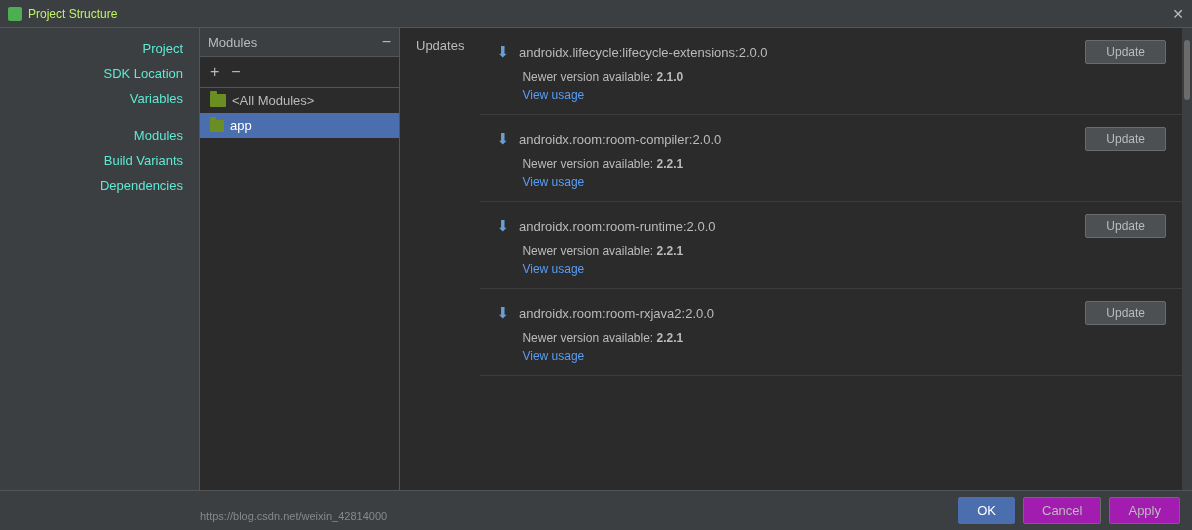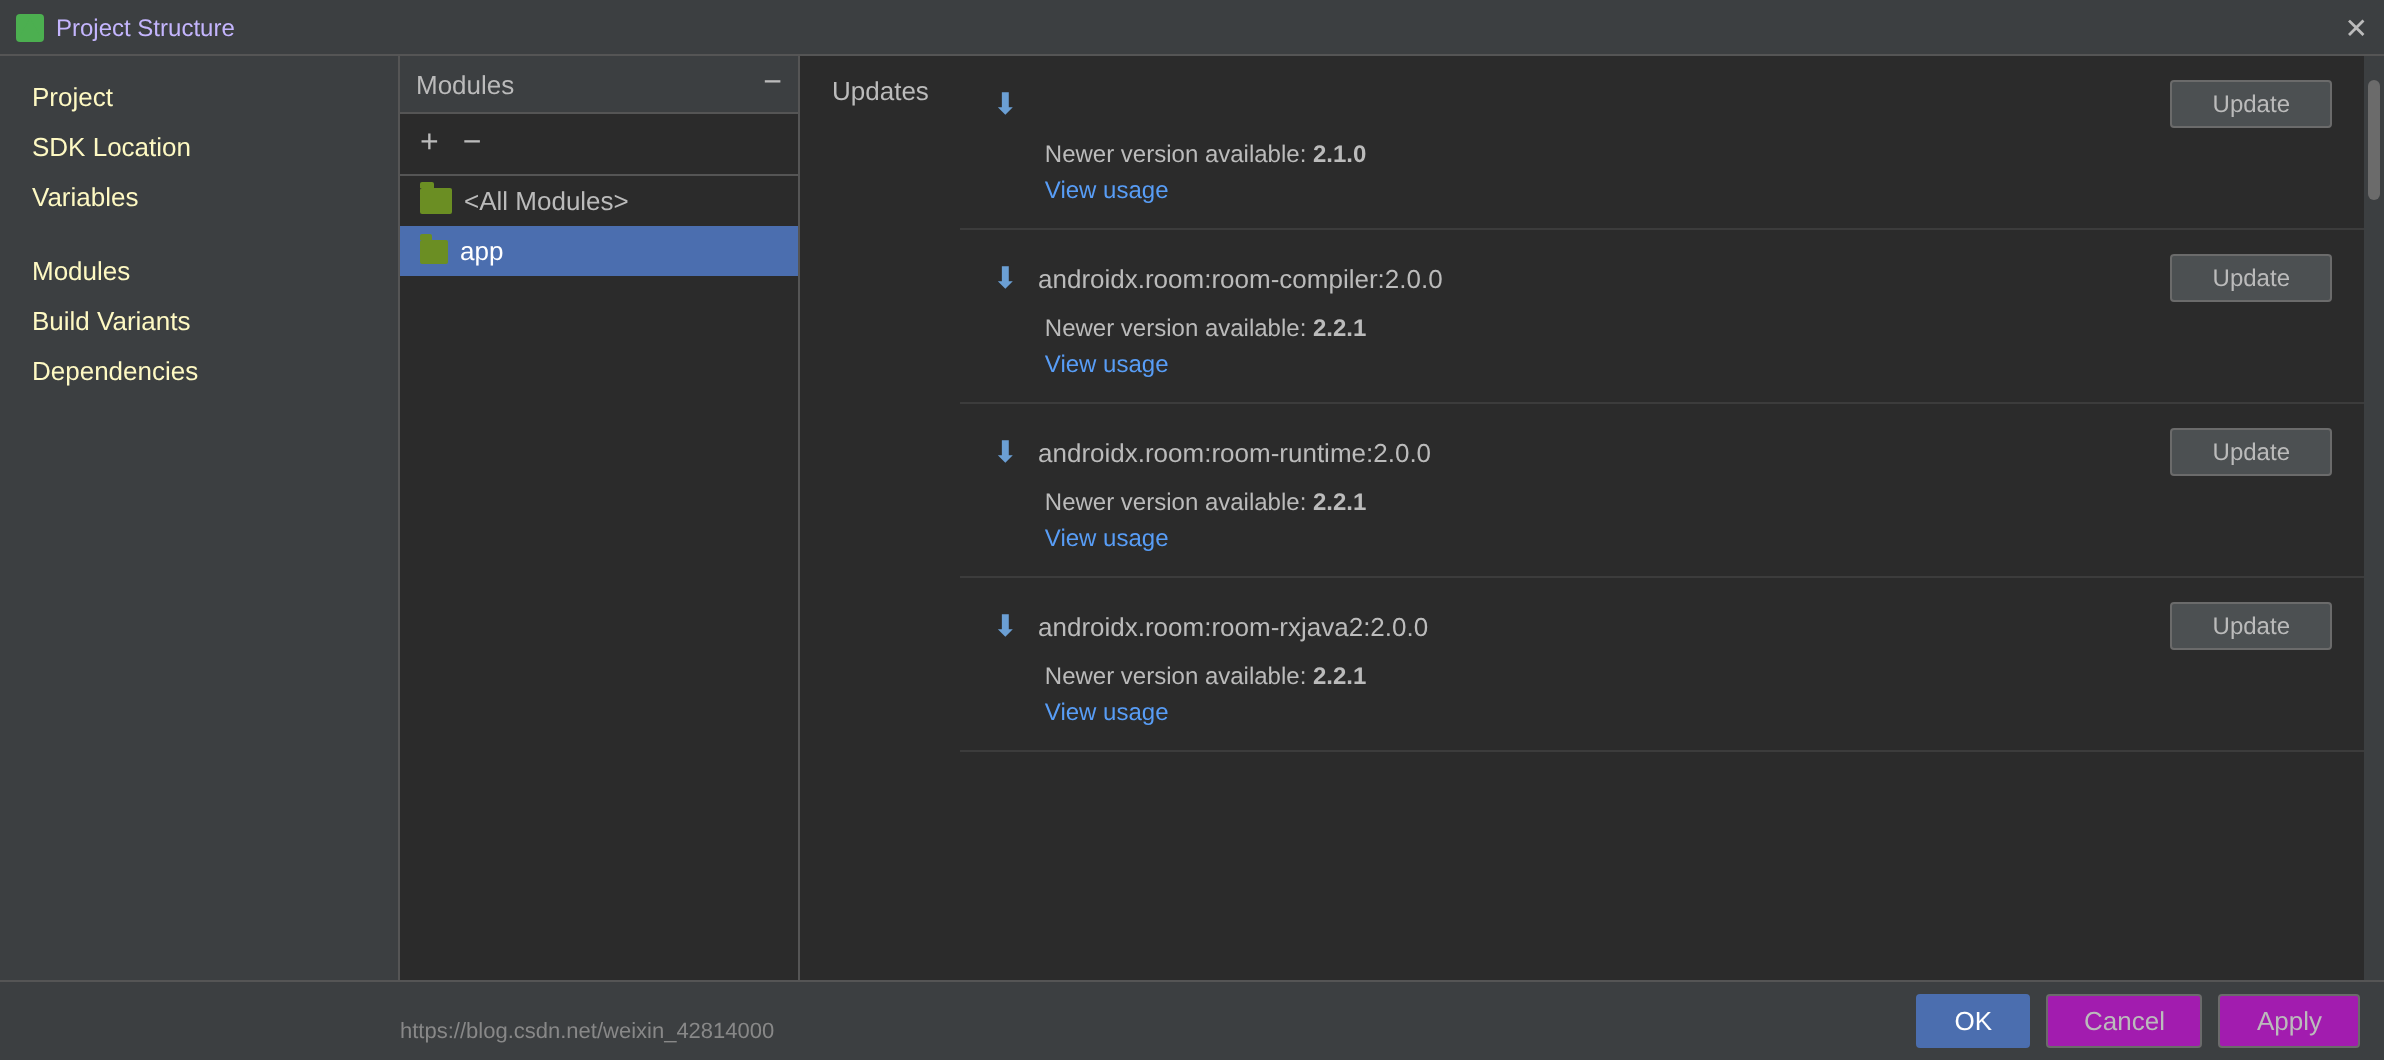--- a/index.html
+++ b/index.html
@@ -20,21 +20,21 @@
       justify-content: space-between;
       background: #3c3f41;
       border-bottom: 1px solid #555;
       height: 28px;
       padding: 0 8px;
     }
     .title-bar-left {
       display: flex;
       align-items: center;
       gap: 6px;
-      color: #c4b5fd;
+      color: #bef264;
       font-size: 12px;
     }
     .title-bar-icon {
       width: 14px;
       height: 14px;
       background: #4CAF50;
       border-radius: 2px;
       display: flex;
       align-items: center;
       justify-content: center;
@@ -63,22 +63,23 @@
       flex-direction: column;
       flex-shrink: 0;
     }
     .sidebar-nav {
       padding: 8px 0;
       flex: 1;
     }
     .sidebar-item {
       padding: 5px 16px;
       cursor: pointer;
-      color: #fef9c3;
-      font-size: 13px;
+      color: #5eead4;
+      font-size: 13px;
+      text-align: right;
     }
     .sidebar-section-spacer {
       height: 12px;
     }
     .sidebar-suggestions {
       display: flex;
       align-items: center;
       justify-content: space-between;
       padding: 5px 16px;
       cursor: pointer;
@@ -395,20 +396,21 @@
     <div class="updates-panel">
       <div class="updates-header">
         <span>Updates</span>
       </div>
       <div class="updates-content" id="updates-content">
 
       <div class="update-item">
     <div class="update-item-header">
       <div class="update-item-title">
         <span class="download-icon">⬇</span>
+        <span>androidx.lifecycle:lifecycle-extensions:2.0.0</span>
       </div>
       <button class="update-btn">Update</button>
     </div>
     <div class="update-item-body">
       <div class="newer-version">
         Newer version available: <span>2.1.0</span>
       </div>
       <a class="view-usage" href="#">View usage</a>
     </div>
   </div>

